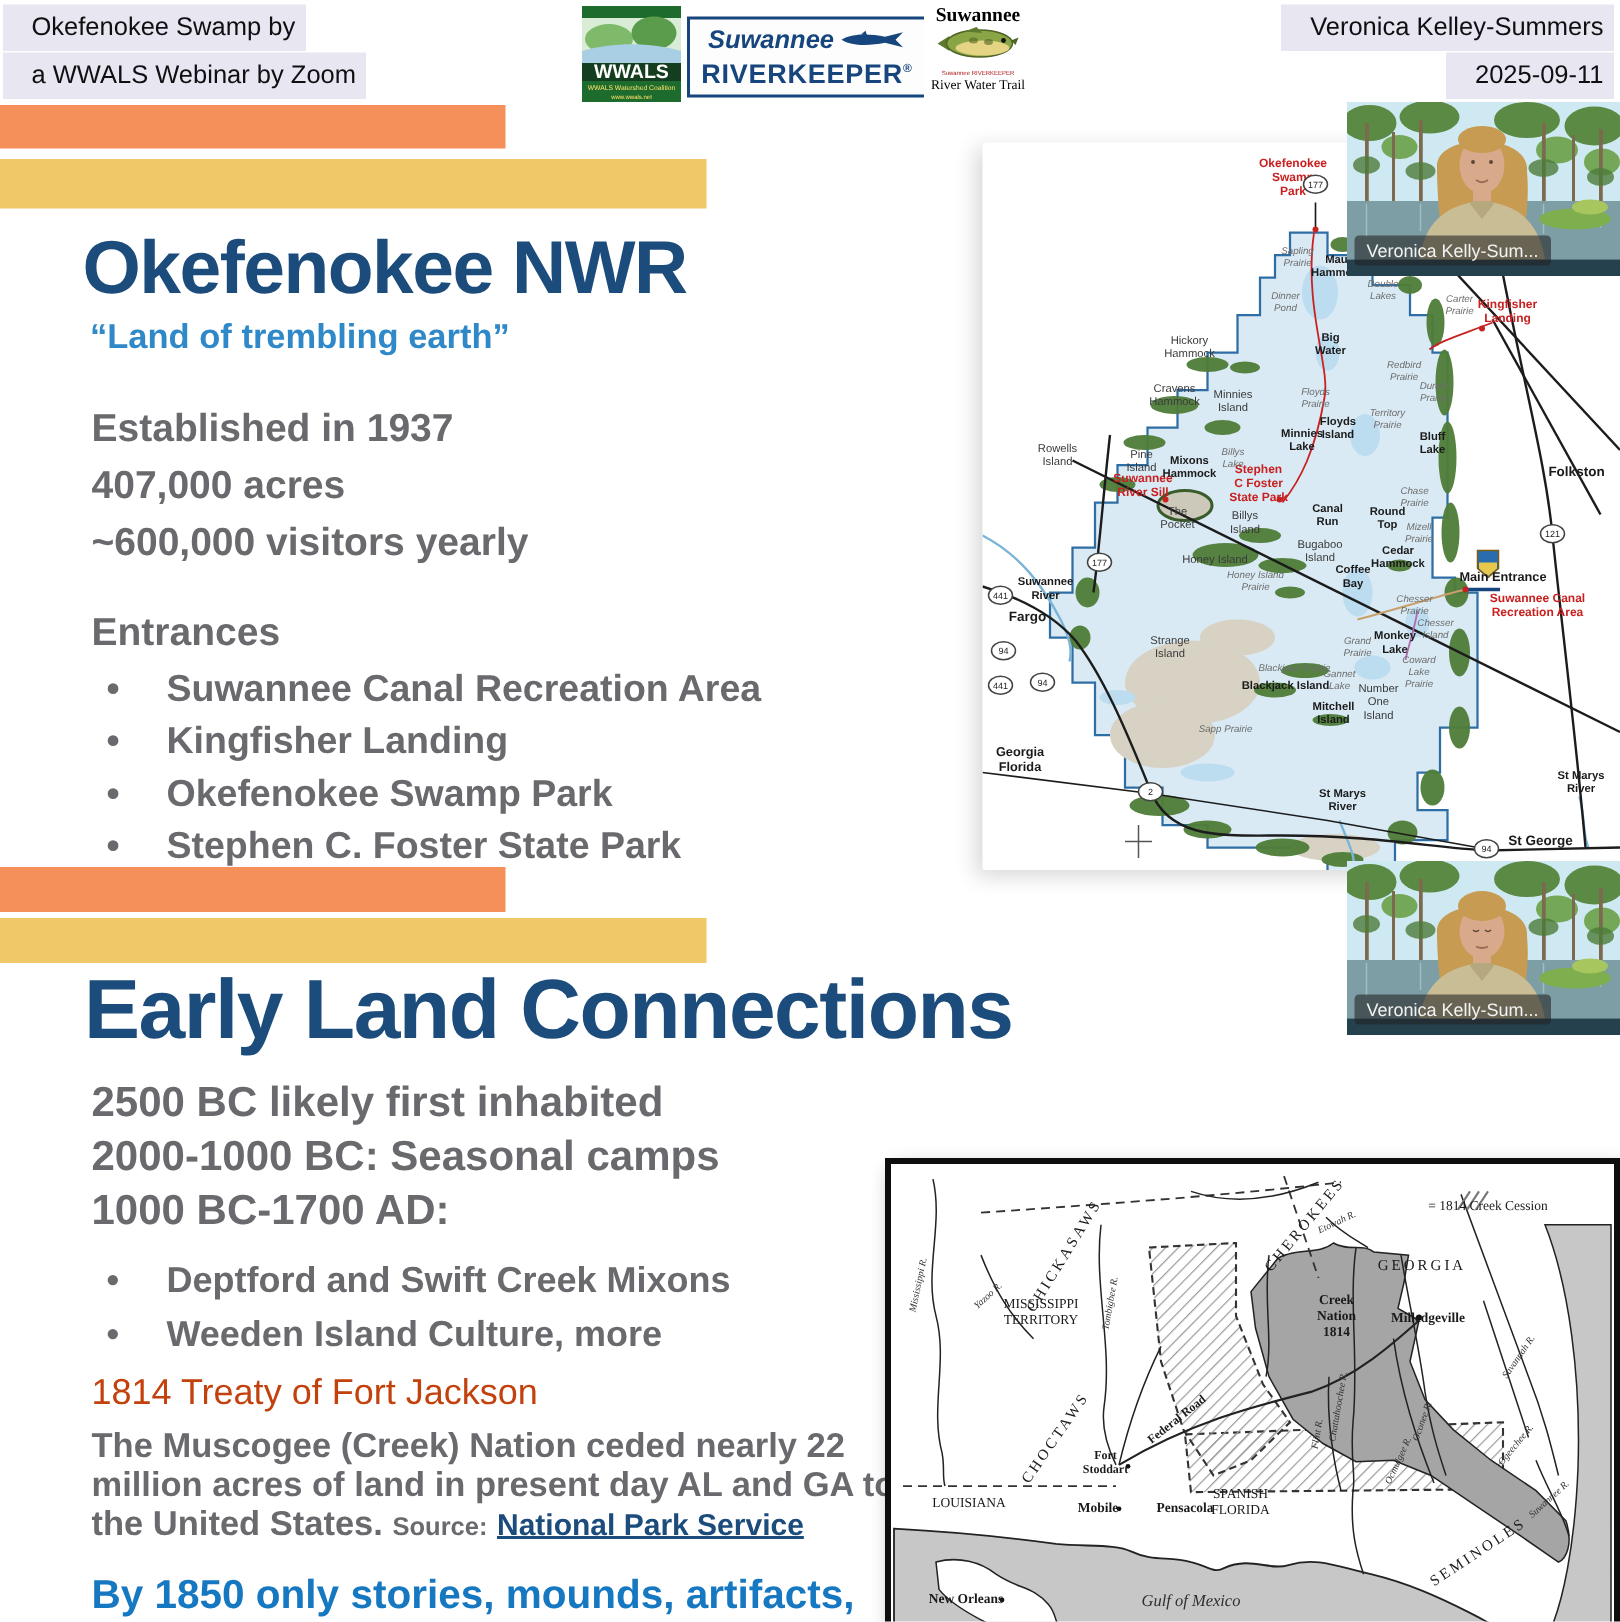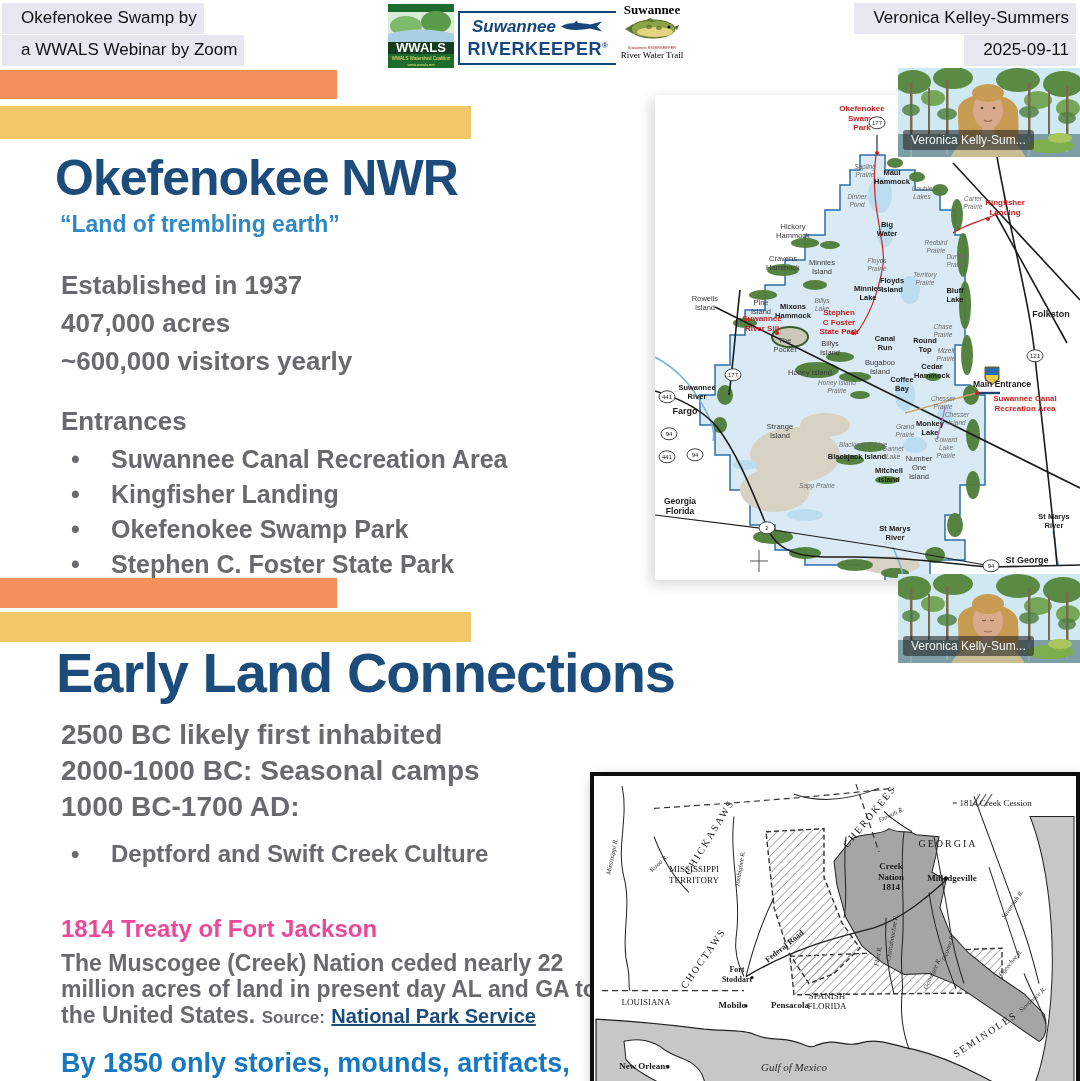--- a/index.html
+++ b/index.html
@@ -50,31 +50,31 @@
   #nwr-svg{width:100%;height:100%;}
   #nwr-svg text{font-family:"Liberation Sans",sans-serif;text-anchor:middle;}
   #nwr-svg .red{fill:#c92020;font-weight:bold;}
   #nwr-svg .bb{fill:#1a1a1a;font-weight:bold;}
   #nwr-svg .pb{fill:#3a3a3a;}
   #nwr-svg .ig{fill:#6d6d6d;font-style:italic;}
   #nwr-svg .shield{fill:#222;}
   #nwr-svg .shield-bg{fill:#fff;stroke:#444;stroke-width:1;}
 
   
-  .webcam{position:absolute;left:898px;width:182px;height:89px;overflow:hidden;background:#24414d;}
+  .webcam{position:absolute;left:898px;width:182px;height:116px;overflow:hidden;background:#24414d;}
   #webcam1{top:68px;}
   #webcam2{top:574px;}
   .cam-label{position:absolute;left:5px;bottom:7px;background:rgba(35,35,35,.58);color:#f2f2f2;
              font-size:12px;padding:3px 8px;border-radius:3px;}
 
   
   #s2-title{left:56px;top:644px;font-size:56px;}
   #s2-timeline{left:61px;top:717px;font-size:28px;line-height:36px;}
   #s2-cultures{left:61px;top:836px;font-size:24px;line-height:36px;width:560px;}
-  #s2-treaty-h{left:61px;top:915px;font-size:24px;color:#ec4899;font-weight:700;position:absolute;}
+  #s2-treaty-h{left:61px;top:915px;font-size:24px;color:#c2410c;font-weight:400;position:absolute;}
   #s2-treaty{left:61px;top:950px;width:548px;font-size:23px;line-height:26px;position:absolute;}
   .src-lbl{font-size:17px;}
   .src-link{color:#1c4c7c;font-weight:800;font-size:20px;text-decoration:underline;}
   #s2-footer{left:61px;top:1048px;width:560px;font-size:27px;color:#1778c2;font-weight:800;position:absolute;}
 
   
   #creek-card{left:590px;top:772px;width:482px;height:316px;background:#fff;border:4px solid #0e0e0e;
               box-shadow:5px 7px 14px rgba(0,0,0,.4);}
   #creek-svg{width:100%;height:100%;}
   #creek-svg text{font-family:"Liberation Serif",serif;fill:#1a1a1a;text-anchor:middle;}
@@ -391,21 +391,22 @@
 <div class="bar yellow" style="top:612px;width:471px;height:30px;"></div>
 
 <h1 class="slide-title" id="s2-title" style="margin:0;">Early Land Connections</h1>
 
 <div class="abs gray-txt" id="s2-timeline">
   <div>2500 BC likely first inhabited</div>
   <div>2000-1000 BC: Seasonal camps</div>
   <div>1000 BC-1700 AD:</div>
 </div>
 <ul class="abs gray-txt bullets" id="s2-cultures">
-  <li>Deptford and Swift Creek Culture</li>
+  <li>Deptford and Swift Creek Mixons</li>
+  <li>Weeden Island Culture, more</li>
 </ul>
 
 <div id="s2-treaty-h">1814 Treaty of Fort Jackson</div>
 <div id="s2-treaty" class="gray-txt">
   <span>The Muscogee (Creek) Nation ceded nearly 22 million acres of land in present day AL and GA to the United States.</span>
   <span class="src-lbl">Source:</span>
   <a href="#" class="src-link">National Park Service</a>
 </div>
 
 <div id="s2-footer">By 1850 only stories, mounds, artifacts, and</div>

